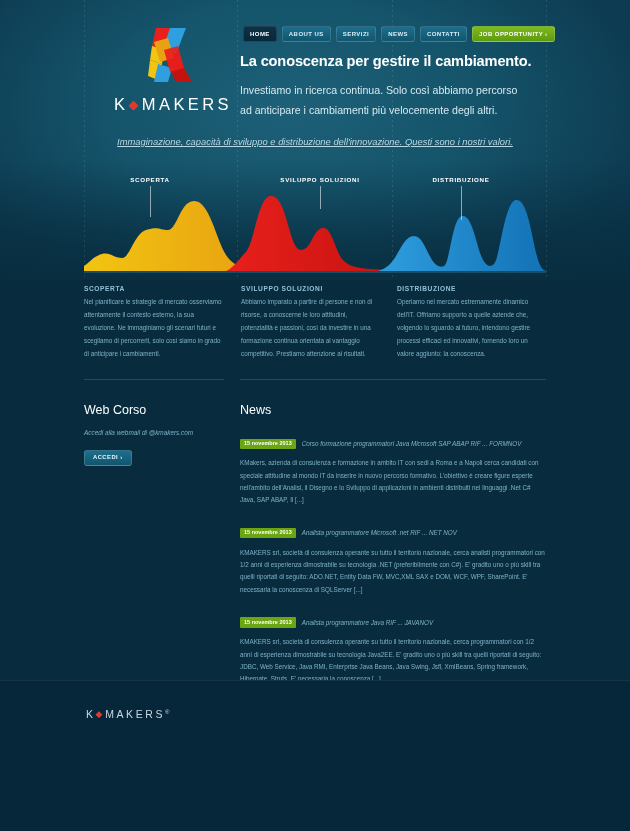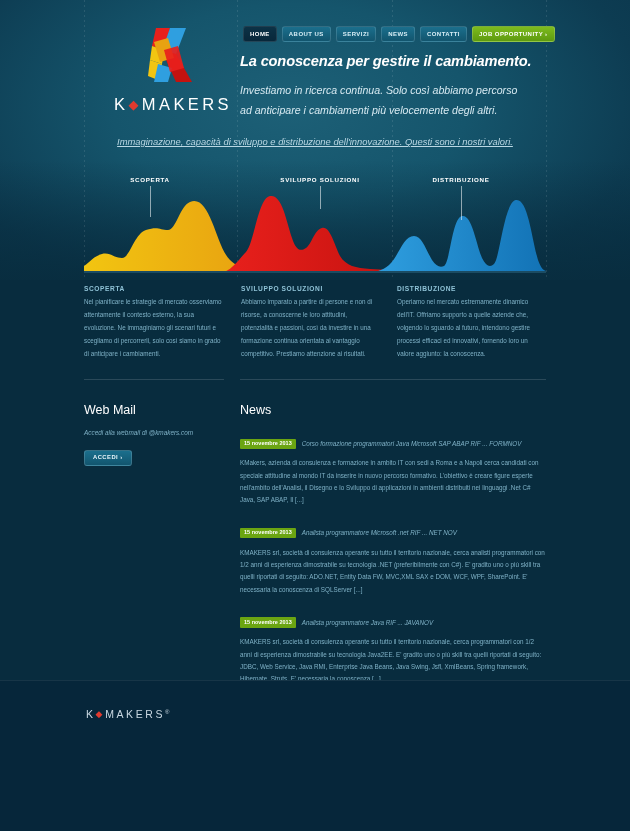--- a/index.html
+++ b/index.html
@@ -93,21 +93,21 @@
     color: #ffffff;
     border-color: rgba(255,255,255,.10);
   }
   .nav-item.cta {
     background: linear-gradient(to bottom, #7dbb1e, #5e9a0f);
     color: #ffffff;
     border-color: rgba(255,255,255,.18);
   }
 
   
-  .hero-copy { position: absolute; left: 240px; top: 52px; width: 330px; z-index: 3; font-style: italic; }
+  .hero-copy { position: absolute; left: 240px; top: 52px; width: 330px; z-index: 3; }
   .hero-title {
     font-size: 14.6px;
     font-weight: bold;
     color: #ffffff;
     letter-spacing: -.15px;
     line-height: 1.25;
   }
   .hero-sub {
     margin-top: 11px;
     font-size: 10.6px;
@@ -382,21 +382,21 @@
       <div class="col">
         <div class="col-title">DISTRIBUZIONE</div>
         <div class="col-body">Operiamo nel mercato estremamente dinamico dell'IT. Offriamo supporto a quelle aziende che, volgendo lo sguardo al futuro, intendono gestire processi efficaci ed innovativi, fornendo loro un valore aggiunto: la conoscenza.</div>
       </div>
     </div>
 
     <div class="divider div-left"></div>
     <div class="divider div-right"></div>
 
     <div class="webmail">
-      <div class="wm-title">Web Mail</div>
+      <div class="wm-title">Web Corso</div>
       <div class="wm-desc">Accedi alla webmail di @kmakers.com</div>
       <div class="wm-btn">ACCEDI ›</div>
     </div>
 
     <div class="news">
       <div class="news-title">News</div>
 
       <div class="news-item">
         <div class="news-head">
           <span class="badge">15 novembre 2013</span><span class="news-link">Corso formazione programmatori Java Microsoft SAP ABAP RIF ... FORMNOV</span>

